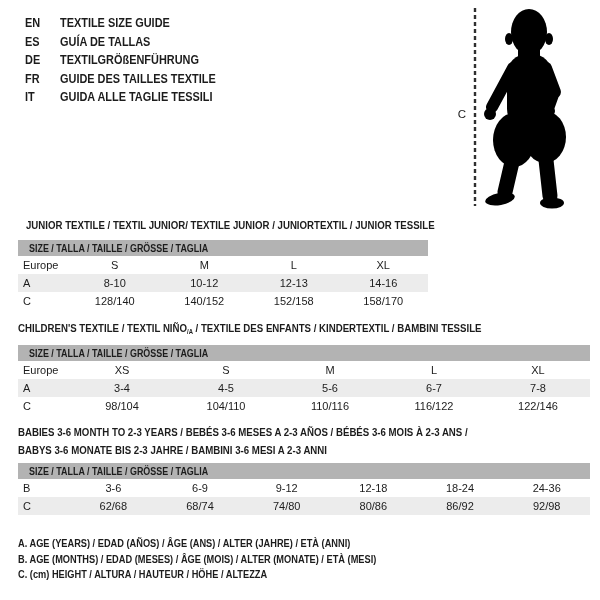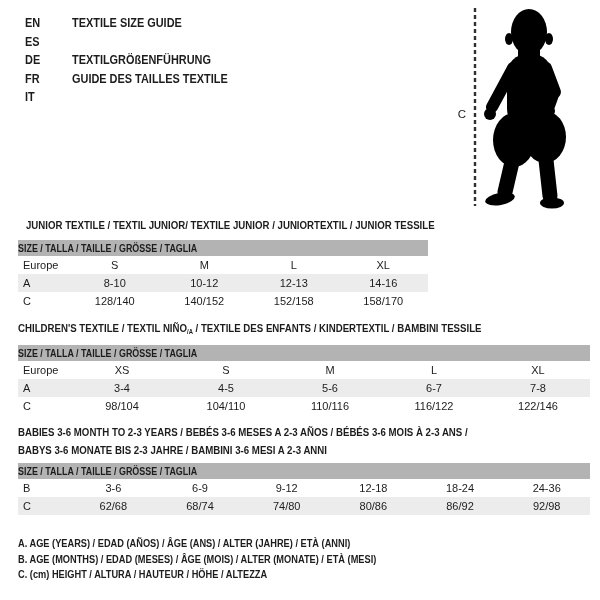--- a/index.html
+++ b/index.html
@@ -14,21 +14,21 @@
   body{font-family:"Liberation Sans","DejaVu Sans",sans-serif;color:var(--text);}
   .page{position:relative;width:600px;height:600px;background:var(--background);overflow:hidden;}
 
   
   .cond{display:inline-block;transform:scaleX(0.84);transform-origin:0 50%;white-space:nowrap;}
 
   
   .lang-list{position:absolute;left:25px;top:15px;}
   .lang-row{display:flex;height:18.6px;align-items:flex-start;font-weight:bold;font-size:13px;}
   .lang-code{width:35px;flex:none;}
-  .lang-title{flex:none;margin-left:12px;}
+  .lang-title{flex:none;}
 
   
   .figure{position:absolute;left:450px;top:2px;width:140px;height:212px;}
   .figure svg{position:absolute;left:0;top:0;}
   .c-label{position:absolute;left:4px;top:106px;width:16px;text-align:center;font-size:11.5px;}
 
   
   .tbl-title{position:absolute;left:18px;font-weight:bold;font-size:11.5px;line-height:18px;white-space:nowrap;}
   .title-line{height:18px;}
   .pos-title-0{top:216px;margin-left:8px;}
@@ -36,21 +36,21 @@
   .pos-title-2{top:423px;}
   sub{font-size:7px;vertical-align:-2px;}
 
   
   .tbl{position:absolute;left:18px;}
   .narrow{width:410px;}
   .wide{width:572px;}
   .pos-tbl-0{top:240px;}
   .pos-tbl-1{top:345px;}
   .pos-tbl-2{top:463px;}
-  .bar{height:16px;background:var(--header-bar-bg);display:flex;align-items:center;padding-left:0;box-sizing:border-box;}
+  .bar{height:16px;background:var(--header-bar-bg);display:flex;align-items:center;padding-left:11px;box-sizing:border-box;}
   .bar-text{font-weight:bold;font-size:10.5px;transform:scaleX(0.85);}
   .row{display:flex;height:18px;align-items:center;font-size:11px;}
   .row.shaded{background:var(--shaded-row-bg);}
   .cell{flex:1;text-align:center;}
   .cell.label{flex:none;width:52px;text-align:left;padding-left:5px;box-sizing:border-box;}
 
   
   .footnotes{position:absolute;left:18px;top:537px;}
   .fn-line{height:15.6px;font-weight:bold;font-size:11px;white-space:nowrap;}
 </style>
@@ -59,31 +59,33 @@
 
 <div class="page">
 
   <div class="lang-list" id="langList">
       <div class="lang-row">
         <span class="lang-code"><span class="cond">EN</span></span>
         <span class="lang-title"><span class="cond">TEXTILE SIZE GUIDE</span></span>
       </div>
       <div class="lang-row">
         <span class="lang-code"><span class="cond">ES</span></span>
+        <span class="lang-title"><span class="cond">GUÍA DE TALLAS</span></span>
       </div>
       <div class="lang-row">
         <span class="lang-code"><span class="cond">DE</span></span>
         <span class="lang-title"><span class="cond">TEXTILGRÖßENFÜHRUNG</span></span>
       </div>
       <div class="lang-row">
         <span class="lang-code"><span class="cond">FR</span></span>
         <span class="lang-title"><span class="cond">GUIDE DES TAILLES TEXTILE</span></span>
       </div>
       <div class="lang-row">
         <span class="lang-code"><span class="cond">IT</span></span>
+        <span class="lang-title"><span class="cond">GUIDA ALLE TAGLIE TESSILI</span></span>
       </div>
     </div>
 
   <div class="figure">
     <svg width="140" height="212" viewBox="0 0 140 212" aria-hidden="true">
 
       <line x1="25" y1="6" x2="25" y2="204" stroke="var(--measure-line)" stroke-width="2.4" stroke-dasharray="4 3"></line>
 
       <g fill="var(--silhouette)" stroke="var(--silhouette)" stroke-linecap="round">
         <ellipse cx="79" cy="30" rx="18" ry="23" stroke="none"></ellipse>

